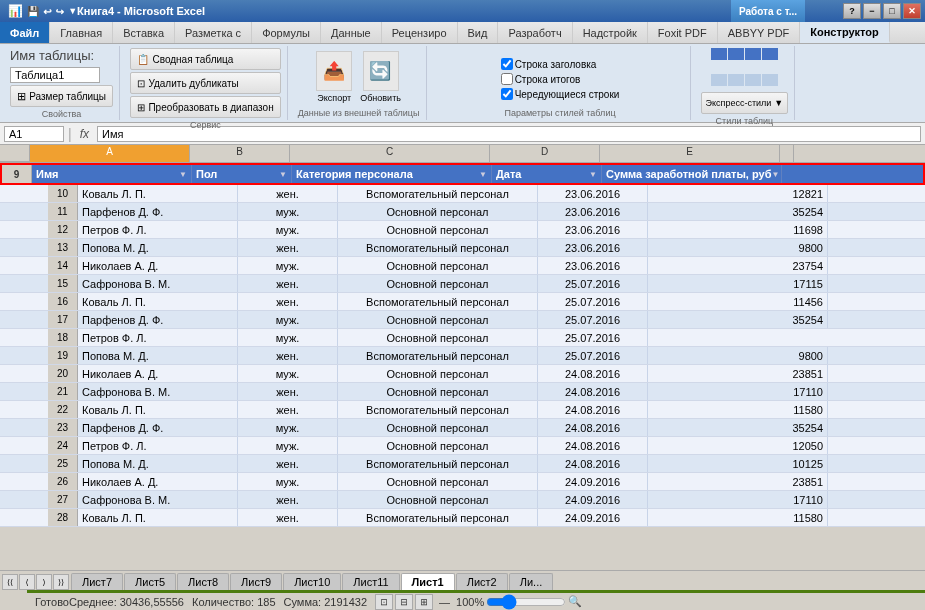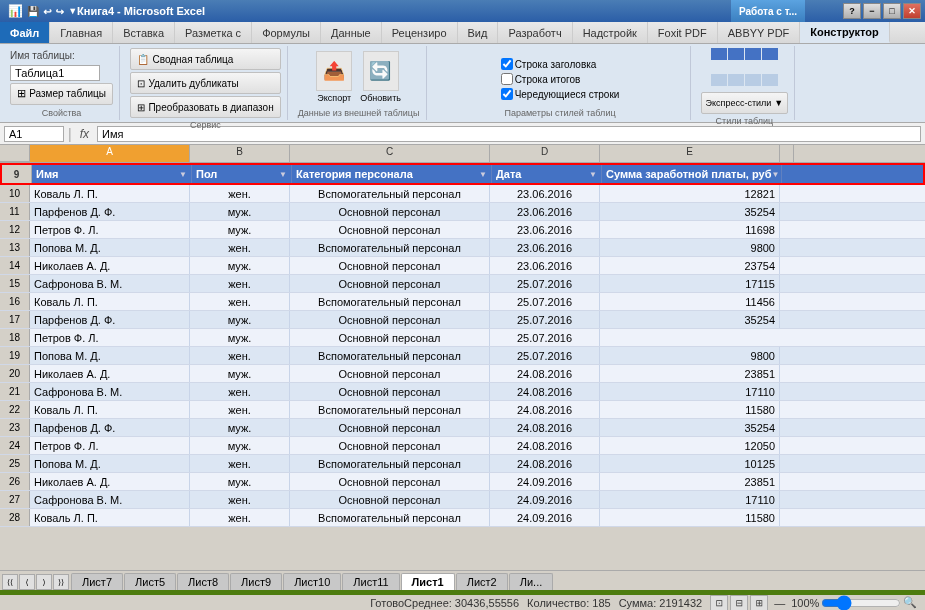--- a/index.html
+++ b/index.html
@@ -33,32 +33,32 @@
     .col-header-cell { border-right: 1px solid #aaa; text-align: center; font-size: 10px; color: #333; padding: 1px; background: #d4d0c8; overflow: hidden; }
     .col-header-cell.active { background: #f0a030; color: white; }
     .th-cell { padding: 2px 4px; border-right: 1px solid #6080c0; font-size: 11px; display: flex; align-items: center; overflow: hidden; white-space: nowrap; }
     .th-cell .filter-arrow { margin-left: auto; font-size: 8px; color: #ccd; cursor: pointer; }
 
     
     .data-row { display: flex; height: 18px; border-bottom: 1px solid #d0d8e8; }
     .data-row:nth-child(even) { background: #dce6f3; }
     .data-row:nth-child(odd) { background: #eef2fa; }
     .td-cell { padding: 1px 4px; border-right: 1px solid #c8d4e8; font-size: 11px; overflow: hidden; white-space: nowrap; display: flex; align-items: center; }
-    .row-num { width: 30px; min-width: 30px; background: #d4d0c8; border-right: 1px solid #aaa; text-align: center; font-size: 10px; justify-content: center; }
+    .row-num { width: 30px; min-width: 30px; background: #d4d0c8; border-right: 1px solid #aaa; text-align: center; font-size: 10px; justify-content: center; margin-left: 48px; }
 
     
     .sheet-tabs-bar { background: #d4d0c8; border-top: 1px solid #aaa; height: 20px; display: flex; align-items: flex-end; }
     .sheet-nav { display: flex; gap: 1px; padding: 0 2px; }
     .sheet-nav-btn { width: 16px; height: 16px; background: #e0e0e0; border: 1px solid #aaa; font-size: 8px; display: flex; align-items: center; justify-content: center; cursor: pointer; }
     .sheet-tabs { display: flex; }
     .sheet-tab { padding: 2px 10px; background: #c8c8c8; border: 1px solid #aaa; border-bottom: none; font-size: 11px; cursor: pointer; margin-right: 1px; border-radius: 2px 2px 0 0; }
     .sheet-tab.active { background: white; font-weight: bold; color: #000; border-color: #aaa; }
 
     
-    .status-bar { background: #d4d0c8; border-top: 5px solid #4d7c0f; height: 20px; display: flex; align-items: center; padding: 0 8px; font-size: 11px; color: #333; justify-content: flex-end; }
+    .status-bar { background: #d4d0c8; border-top: 3px solid #4d7c0f; height: 20px; display: flex; align-items: center; padding: 0 8px; font-size: 11px; color: #333; justify-content: flex-start; margin-left: 27px; }
     .status-right { display: flex; gap: 8px; align-items: center; }
     .zoom-controls { display: flex; align-items: center; gap: 2px; }
     .view-btn { width: 18px; height: 16px; background: #e0e0e0; border: 1px solid #aaa; font-size: 9px; display: flex; align-items: center; justify-content: center; cursor: pointer; }
 
     
     .col-name { width: 160px; min-width: 160px; }
     .col-pol { width: 100px; min-width: 100px; }
     .col-cat { width: 200px; min-width: 200px; }
     .col-date { width: 110px; min-width: 110px; }
     .col-sum { width: 180px; min-width: 180px; }
@@ -114,21 +114,21 @@
       <div class="ribbon-tab">Надстройк</div>
       <div class="ribbon-tab">Foxit PDF</div>
       <div class="ribbon-tab">ABBYY PDF</div>
       <div class="ribbon-tab active">Конструктор</div>
     </div>
 
     <div class="ribbon-content">
 
       <div class="ribbon-group" style="min-width:110px;">
         <div class="ribbon-group-content" style="flex-direction:column;align-items:flex-start;width:100%;gap:2px;">
-          <div style="font-size:10px;color:#444;">Имя таблицы:</div>
+          <div style="font-size:13px;color:#444;">Имя таблицы:</div>
           <input type="text" class="table-name-input" value="Таблица1" style="">
           <div class="ribbon-btn" style="font-size:10px;gap:3px;">
             <span style="font-size:11px;">⊞</span>
             <span>Размер таблицы</span>
           </div>
         </div>
         <div class="ribbon-group-label">Свойства</div>
       </div>
 
       <div class="ribbon-group" style="min-width:160px;">

